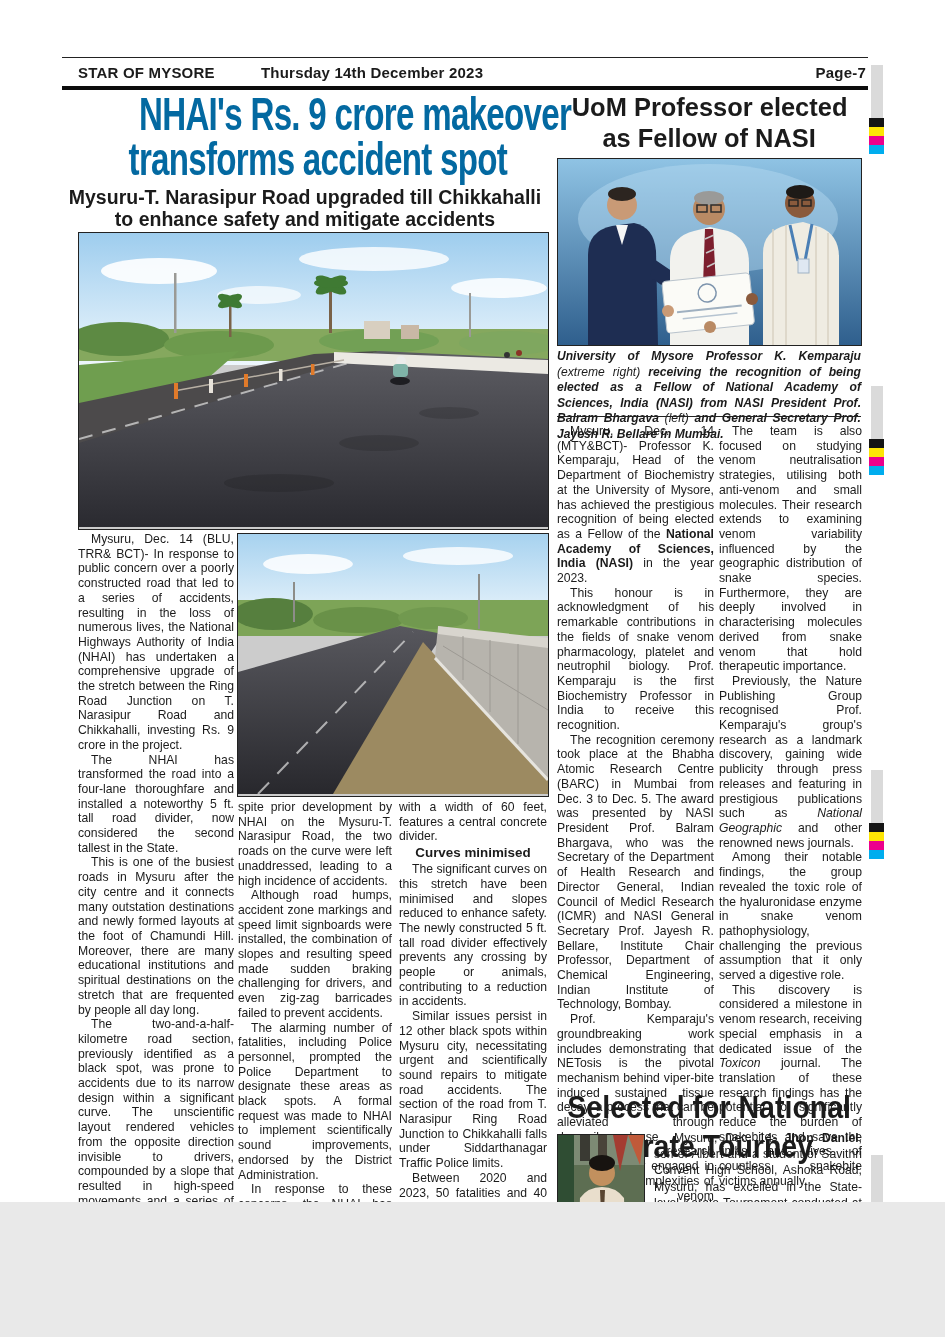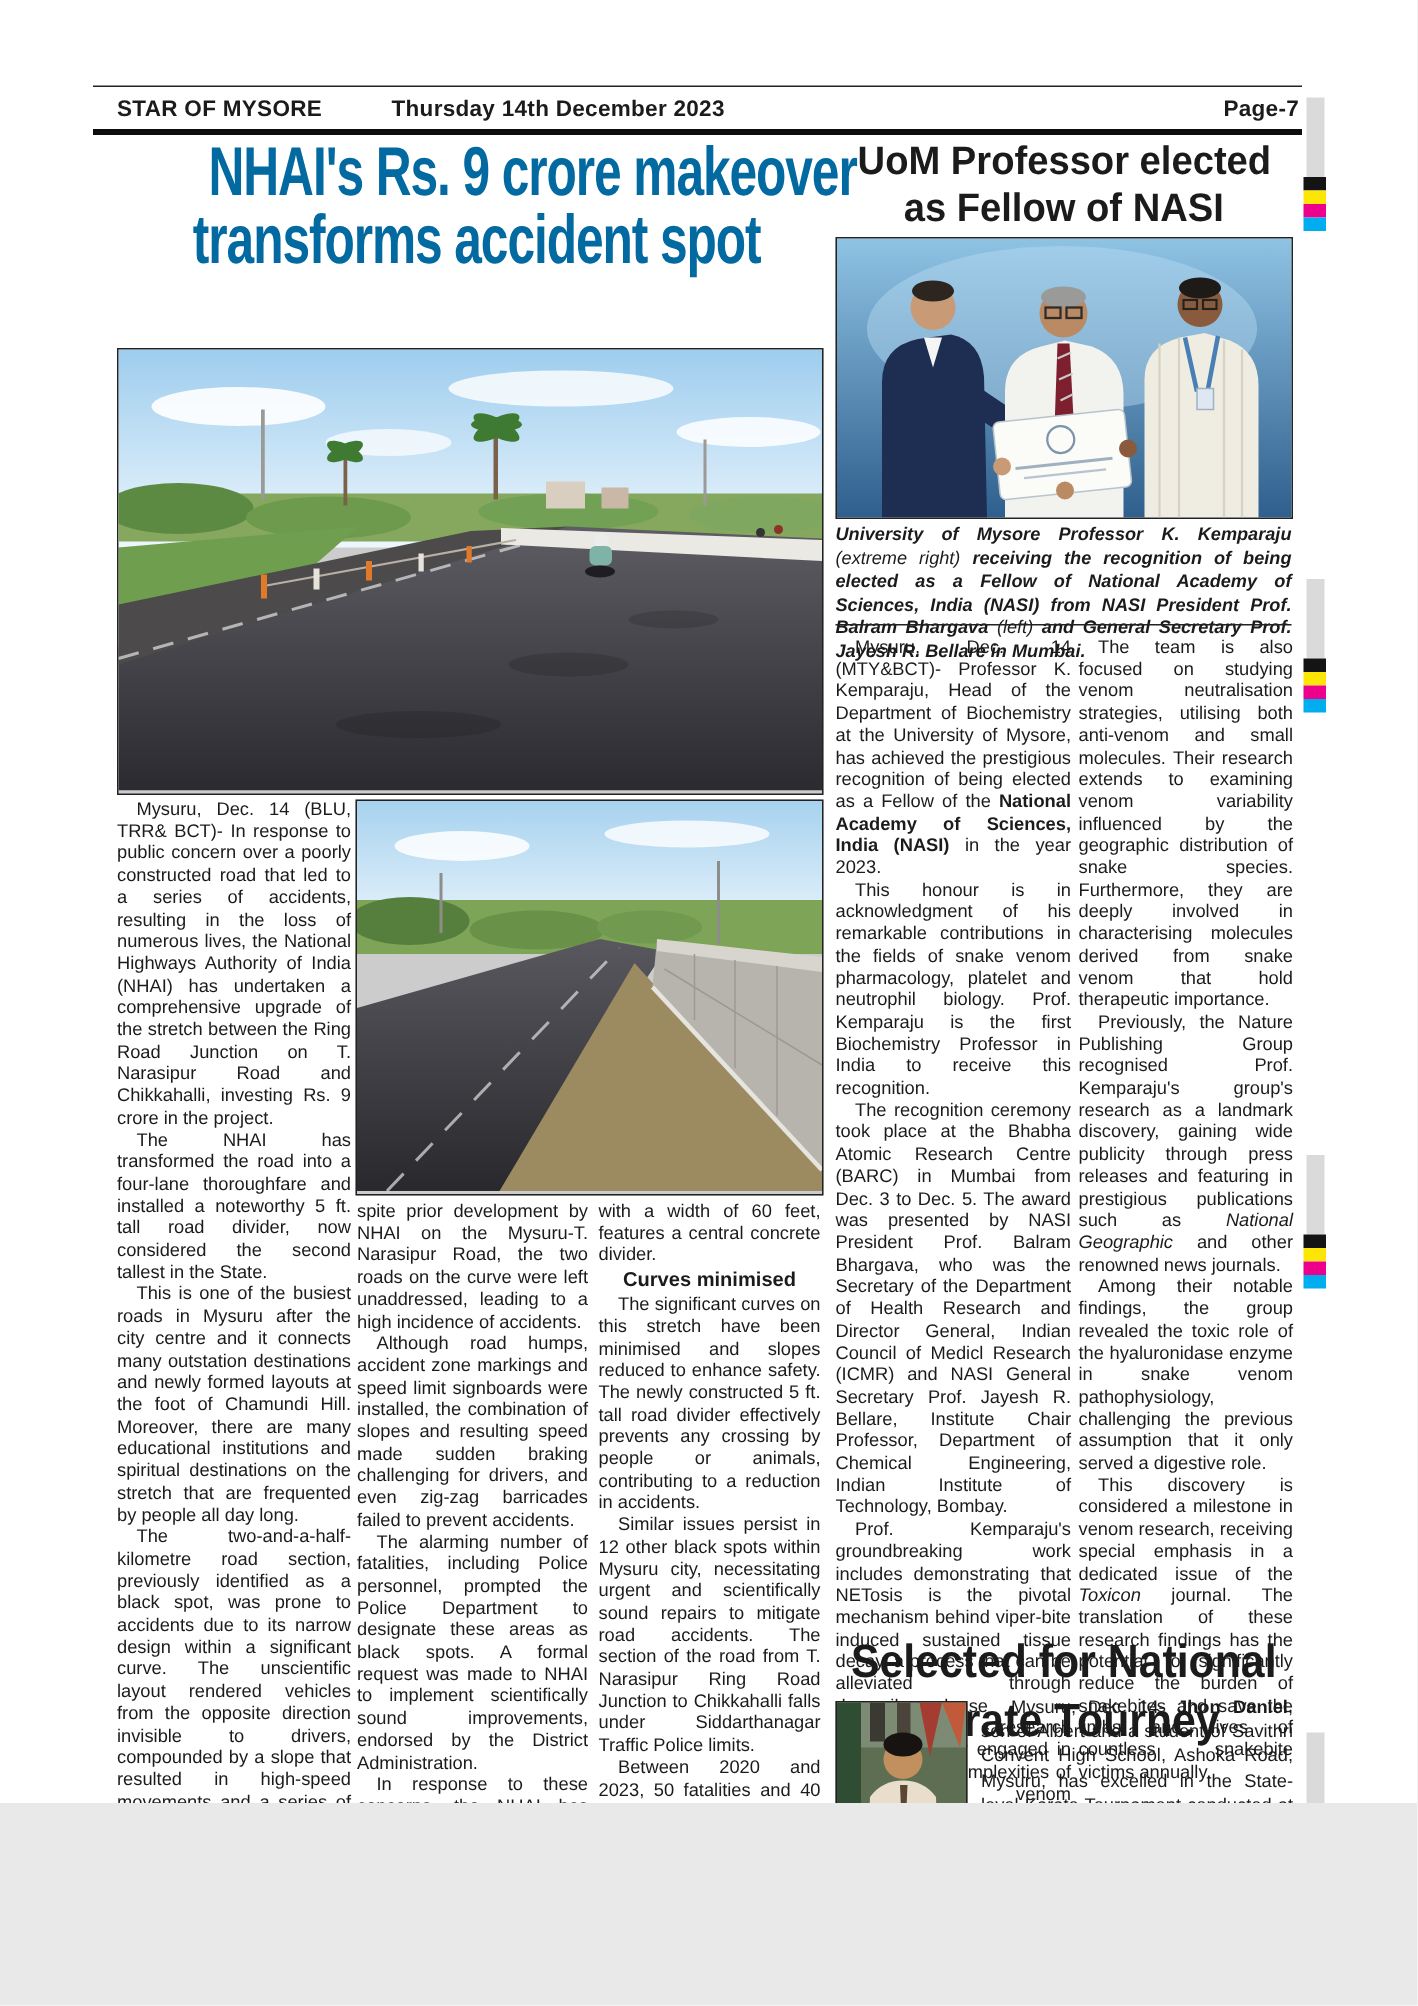--- a/index.html
+++ b/index.html
@@ -72,20 +72,24 @@
 
   <div class="rule-top"></div>
   <div class="mast mast-title">STAR OF MYSORE</div>
   <div class="mast mast-date">Thursday 14th December 2023</div>
   <div class="mast mast-page">Page-7</div>
   <div class="rule-bottom"></div>
 
   <div class="red-head">
     <span class="line">NHAI's Rs. 9 crore makeover</span><br>
     <span class="line">transforms accident spot</span>
+  </div>
+  <div class="deck">
+    <span>Mysuru-T. Narasipur Road upgraded till Chikkahalli</span><br>
+    <span>to enhance safety and mitigate accidents</span>
   </div>
 
   <div class="photo" id="photo-road-1">
     <svg viewBox="0 0 469 294" width="469" height="294">
       <defs>
         <linearGradient id="sky1" x1="0" y1="0" x2="0" y2="1">
           <stop offset="0" stop-color="#9ecdee"></stop>
             <stop offset="1" stop-color="#eef7fd"></stop>
         </linearGradient>
         <linearGradient id="road1" x1="0" y1="0" x2="0" y2="1">

